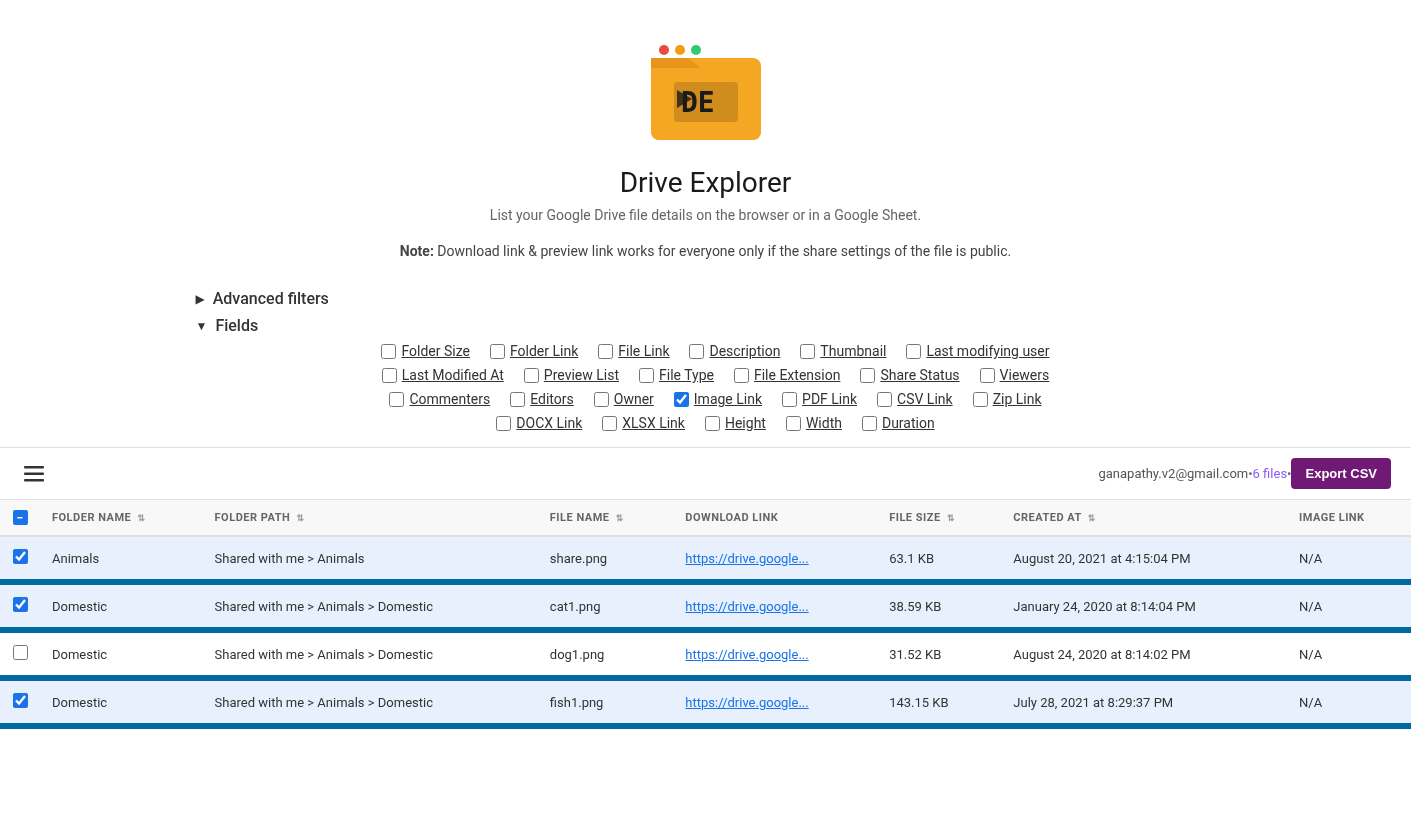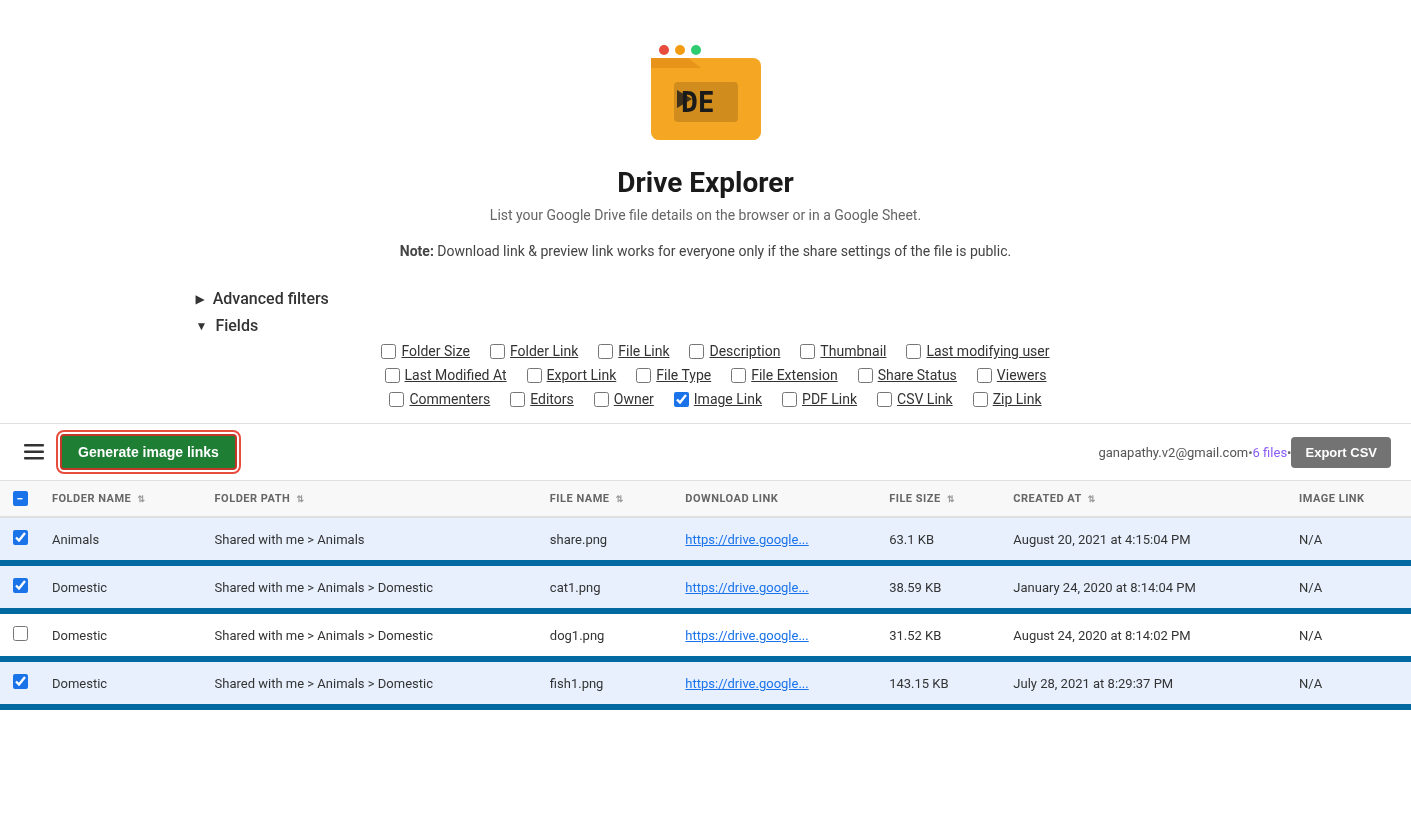--- a/index.html
+++ b/index.html
@@ -18,21 +18,21 @@
     }
 
     .app-icon {
       width: 120px;
       height: 120px;
       margin-bottom: 16px;
     }
 
     .app-title {
       font-size: 28px;
-      font-weight: 700;
+      font-weight: 400;
       color: #1a1a1a;
       margin-bottom: 8px;
     }
 
     .app-subtitle {
       font-size: 14px;
       color: #666;
       margin-bottom: 20px;
     }
 
@@ -148,21 +148,21 @@
 
     .user-email {
       color: #555;
     }
 
     .file-count {
       color: #8b5cf6;
     }
 
     .export-csv-btn {
-      background: #737373;
+      background: #701a75;
       color: white;
       border: none;
       border-radius: 4px;
       padding: 8px 14px;
       font-size: 13px;
       font-weight: 600;
       cursor: pointer;
     }
 
     .table-container {
@@ -319,21 +319,21 @@
       </label>
     </div>
 
     <div class="checkbox-row">
       <label class="checkbox-item">
         <input type="checkbox" style="">
         <span>Last Modified At</span>
       </label>
       <label class="checkbox-item">
         <input type="checkbox" style="">
-        <span>Export Link</span>
+        <span>Preview List</span>
       </label>
       <label class="checkbox-item">
         <input type="checkbox" style="">
         <span>File Type</span>
       </label>
       <label class="checkbox-item">
         <input type="checkbox" style="">
         <span>File Extension</span>
       </label>
       <label class="checkbox-item">
@@ -370,32 +370,53 @@
       <label class="checkbox-item">
         <input type="checkbox" style="">
         <span>CSV Link</span>
       </label>
       <label class="checkbox-item">
         <input type="checkbox" style="">
         <span>Zip Link</span>
       </label>
     </div>
 
+    <div class="checkbox-row">
+      <label class="checkbox-item">
+        <input type="checkbox" style="">
+        <span>DOCX Link</span>
+      </label>
+      <label class="checkbox-item">
+        <input type="checkbox" style="">
+        <span>XLSX Link</span>
+      </label>
+      <label class="checkbox-item">
+        <input type="checkbox" style="">
+        <span>Height</span>
+      </label>
+      <label class="checkbox-item">
+        <input type="checkbox" style="">
+        <span>Width</span>
+      </label>
+      <label class="checkbox-item">
+        <input type="checkbox" style="">
+        <span>Duration</span>
+      </label>
+    </div>
   </div>
 </div>
 
 <div class="toolbar">
   <button class="menu-icon-btn">
     <svg width="20" height="16" viewBox="0 0 20 16">
       <rect y="0" width="20" height="2.5" rx="1" fill="#333"></rect>
       <rect y="6.5" width="20" height="2.5" rx="1" fill="#333"></rect>
       <rect y="13" width="20" height="2.5" rx="1" fill="#333"></rect>
     </svg>
   </button>
-  <button class="generate-btn">Generate image links</button>
   <div class="toolbar-right">
     <span class="user-email">ganapathy.v2@gmail.com</span>
     <span>•</span>
     <span class="file-count">6 files</span>
     <span>•</span>
     <button class="export-csv-btn">Export CSV</button>
   </div>
 </div>
 
 <div class="table-container">

